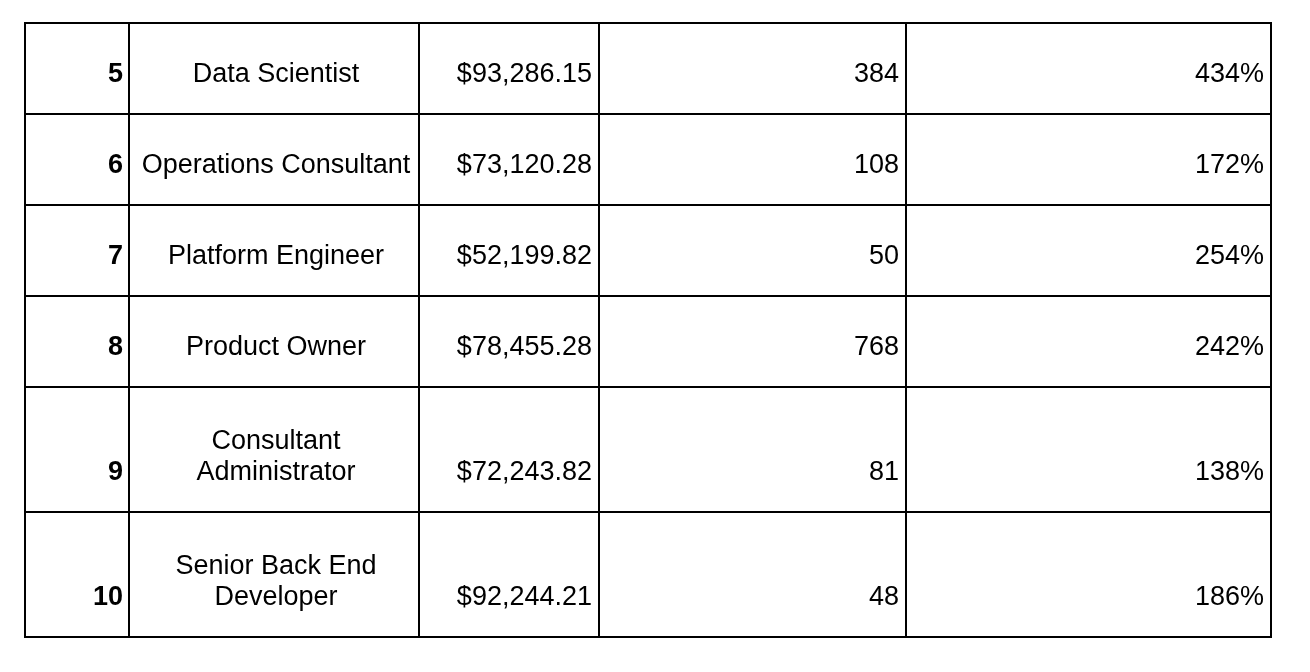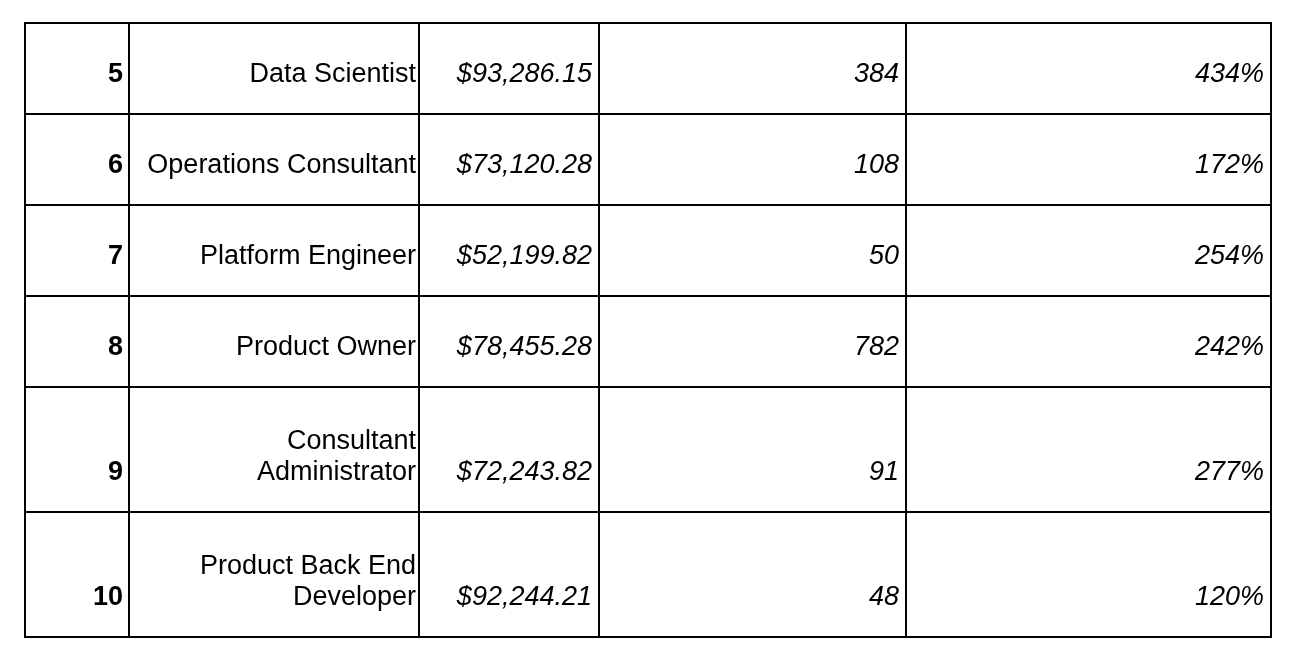--- a/index.html
+++ b/index.html
@@ -40,29 +40,28 @@
     padding: 0 6px 24px 6px;
     background: #ffffff;
     overflow: hidden;
   }
   td.c-num {
     text-align: right;
     font-weight: bold;
     padding-right: 5px;
   }
   td.c-title {
-    text-align: right;
+    text-align: center;
     padding-left: 6px;
     padding-right: 2px;
   }
   td.c-salary,
   td.c-count,
   td.c-percent {
     text-align: right;
-    font-style: italic;
   }
 </style>
 </head>
 <body>
 
 <table class="data-table">
   <colgroup>
     <col class="col-num">
     <col class="col-title">
     <col class="col-salary">
@@ -88,31 +87,31 @@
       <td class="c-num">7</td>
       <td class="c-title">Platform Engineer</td>
       <td class="c-salary">$52,199.82</td>
       <td class="c-count">50</td>
       <td class="c-percent">254%</td>
     </tr>
     <tr class="row-short">
       <td class="c-num">8</td>
       <td class="c-title">Product Owner</td>
       <td class="c-salary">$78,455.28</td>
-      <td class="c-count">782</td>
+      <td class="c-count">768</td>
       <td class="c-percent">242%</td>
     </tr>
     <tr class="row-tall">
       <td class="c-num">9</td>
       <td class="c-title">Consultant Administrator</td>
       <td class="c-salary">$72,243.82</td>
-      <td class="c-count">91</td>
-      <td class="c-percent">277%</td>
+      <td class="c-count">81</td>
+      <td class="c-percent">138%</td>
     </tr>
     <tr class="row-tall">
       <td class="c-num">10</td>
-      <td class="c-title">Product Back End Developer</td>
+      <td class="c-title">Senior Back End Developer</td>
       <td class="c-salary">$92,244.21</td>
       <td class="c-count">48</td>
-      <td class="c-percent">120%</td>
+      <td class="c-percent">186%</td>
     </tr>
   </tbody>
 </table>
 
 </body></html>

